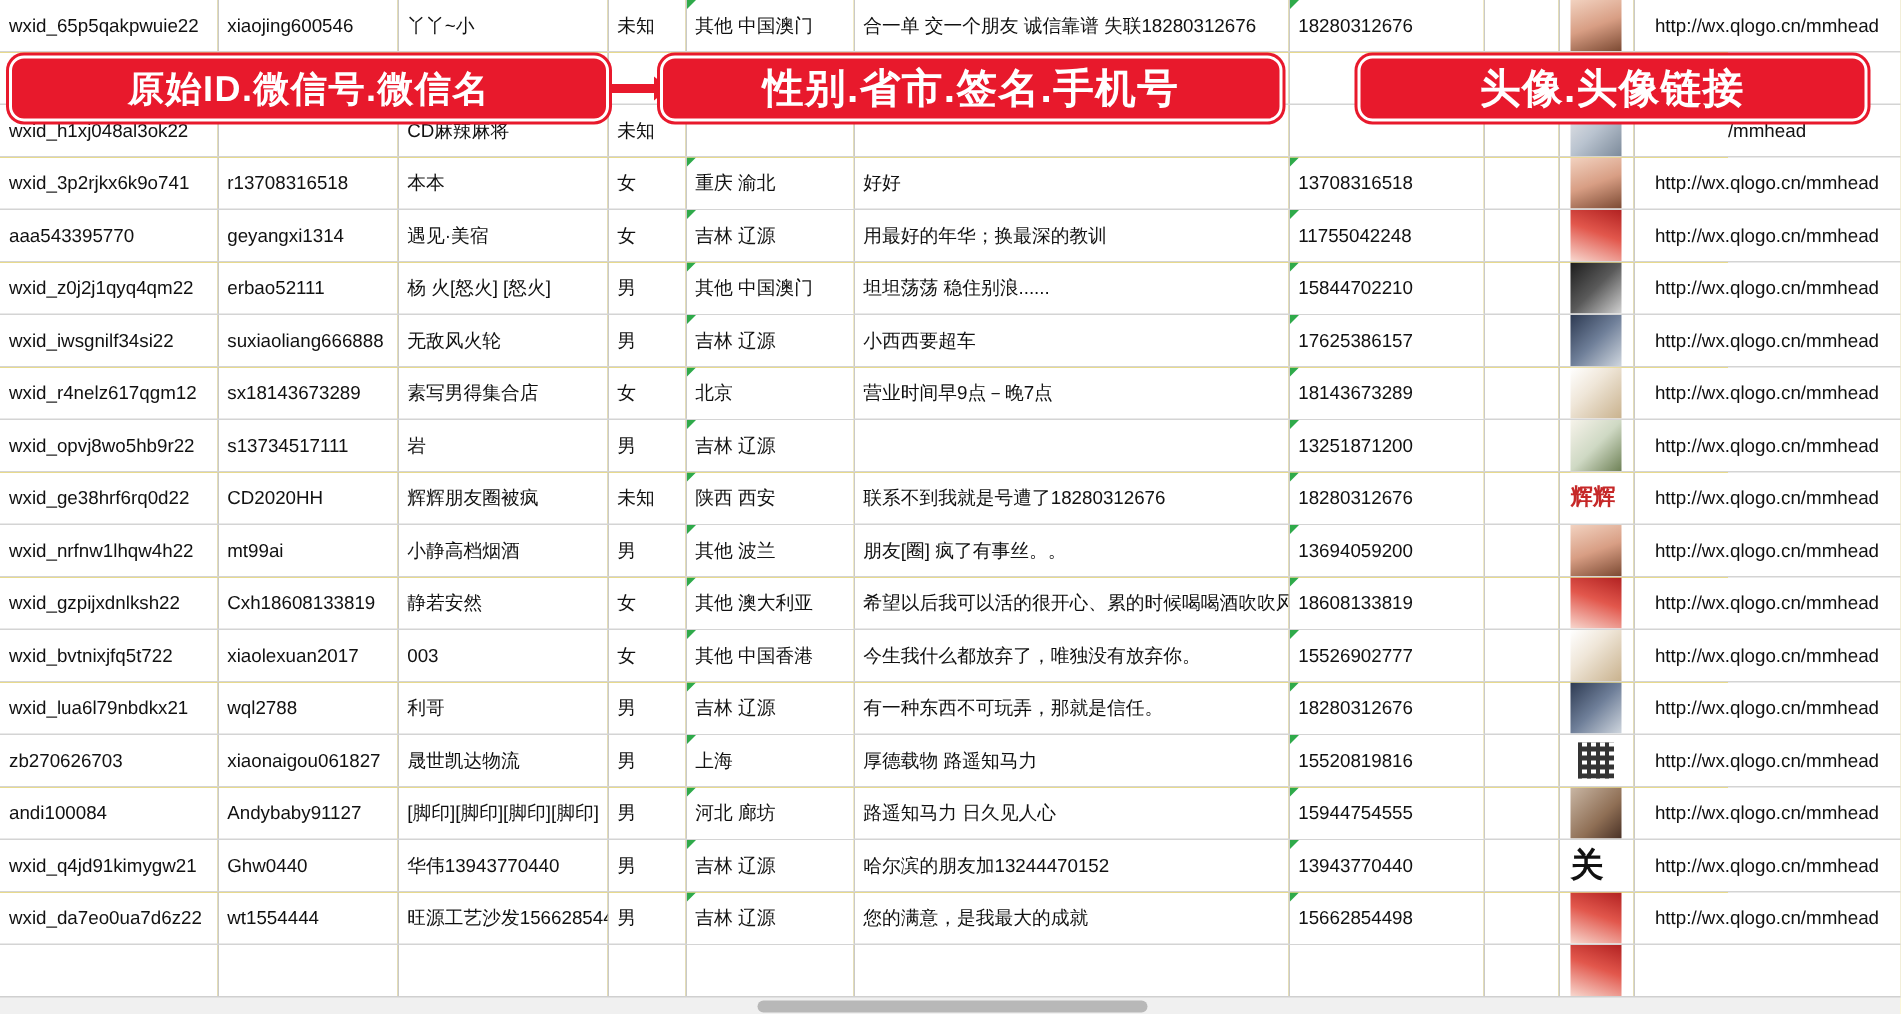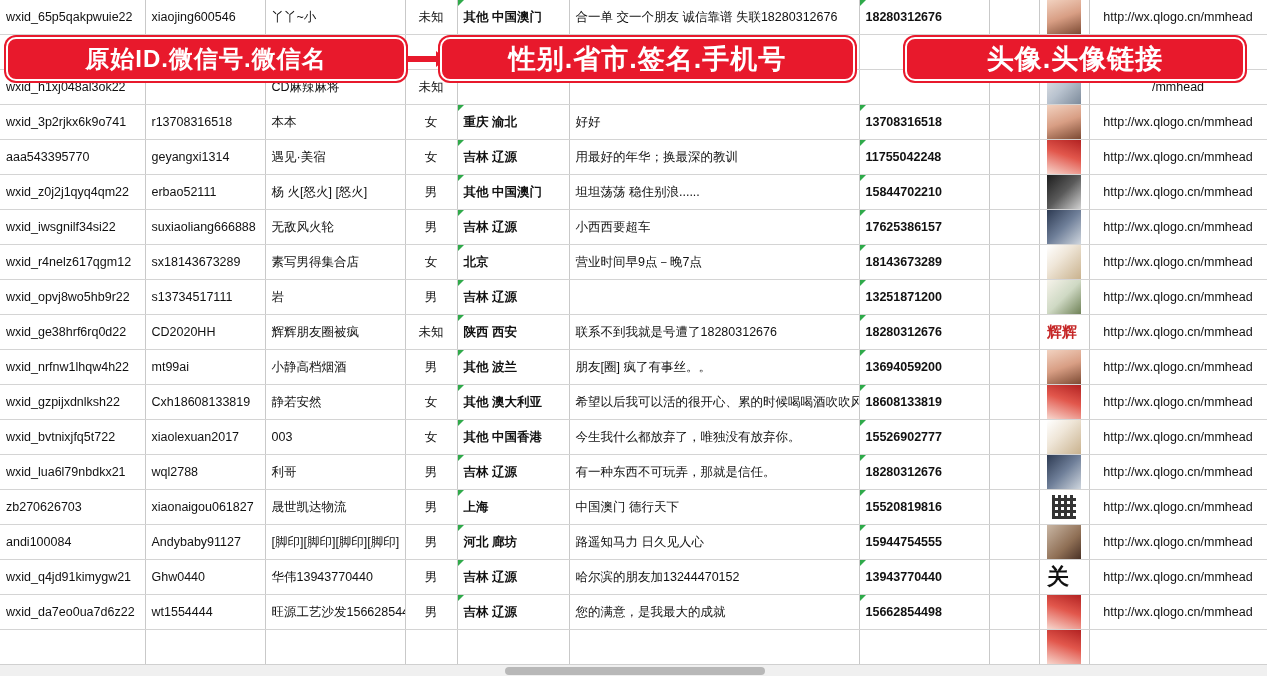--- a/index.html
+++ b/index.html
@@ -38,29 +38,28 @@
   col.c1 { width: 120px; }
   col.c2 { width: 140px; }
   col.c3 { width: 52px; }
   col.c4 { width: 112px; }
   col.c5 { width: 290px; }
   col.c6 { width: 130px; }
   col.c7 { width: 50px; }
   col.c8 { width: 50px; }
   col.c9 { width: 178px; }
 
-  td.gender { text-align: center; }
+  td.gender { text-align: left; }
   td.avatar-cell { padding: 0; text-align: center; background:#ffffff; }
   td.link { color: #111; text-align: center; }
   td.spacer { border-right: 1px solid #c9c9c9; }
 
   
   .tri {
     position: relative;
-    font-weight: bold;
   }
   .tri::before {
     content: "";
     position: absolute;
     left: 0; top: 0;
     border-top: 6px solid #2faa4a;
     border-right: 6px solid transparent;
   }
 
   .avatar {
@@ -335,21 +334,21 @@
           <td class="spacer"></td>
           <td class="avatar-cell"><div class="avatar av-d"></div></td>
           <td class="link">http://wx.qlogo.cn/mmhead</td>
         </tr>
         <tr>
           <td>zb270626703</td>
           <td>xiaonaigou061827</td>
           <td>晟世凯达物流</td>
           <td class="gender">男</td>
           <td class="tri">上海</td>
-          <td>中国澳门 德行天下</td>
+          <td>厚德载物 路遥知马力</td>
           <td class="tri">15520819816</td>
           <td class="spacer"></td>
           <td class="avatar-cell"><div class="avatar av-qr"></div></td>
           <td class="link">http://wx.qlogo.cn/mmhead</td>
         </tr>
         <tr>
           <td>andi100084</td>
           <td>Andybaby91127</td>
           <td>[脚印][脚印][脚印][脚印]</td>
           <td class="gender">男</td>

